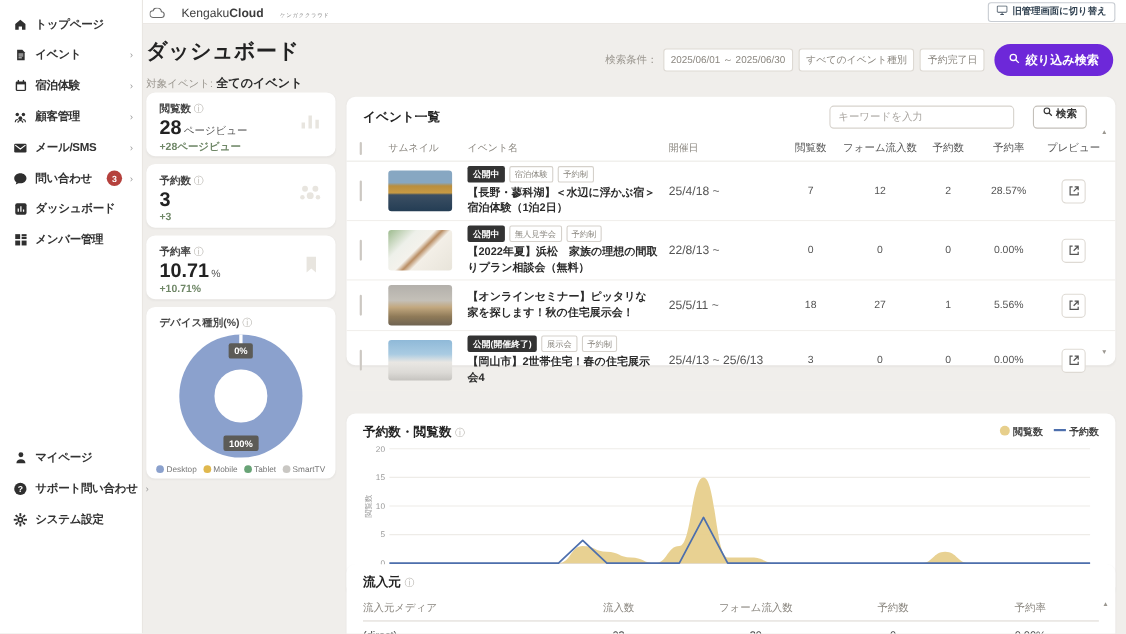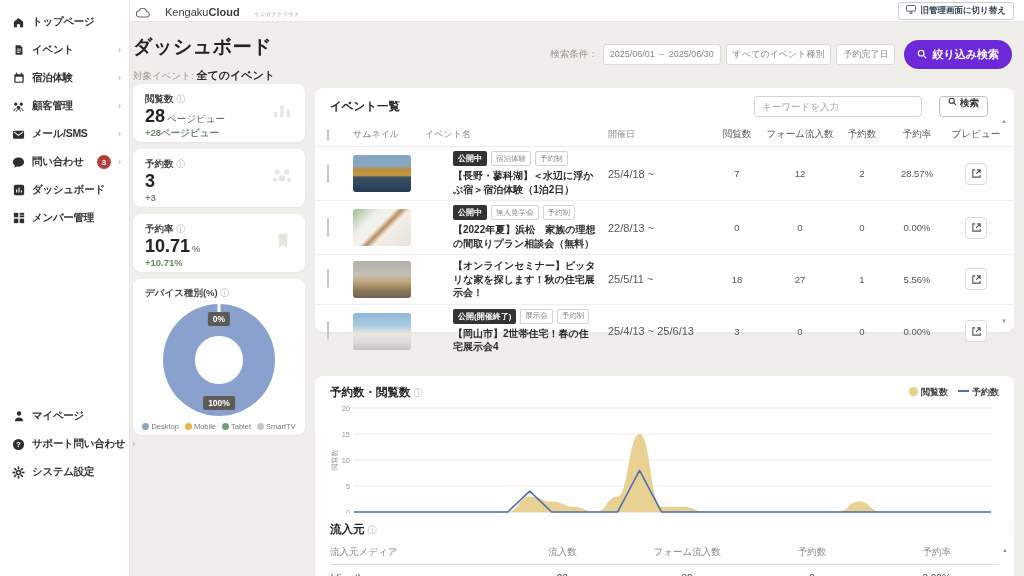--- a/index.html
+++ b/index.html
@@ -75,21 +75,21 @@
   .kw-btn { display:flex; gap:3px; height:21px; border:1px solid #c4c0ba; background:#fff; border-radius:4px; font-size:9.5px; font-weight:700; color:#333; padding:0 8px; cursor:pointer; }
   .ev-grid { display:grid; grid-template-columns:26px 72px 183px 104px 50px 76px 48px 62px 56px; align-items:center; padding:0 0 0 12px; }
   .ev-grid.hdr { height:24px; border-bottom:1px solid #eceae6; color:#8a867f; font-size:9px; }
   .ev-row { border-bottom:1px solid #f1efec; padding-top:4px; padding-bottom:4px; min-height:38px; }
   .cbx { width:13px; height:13px; border:1px solid #ccc8c2; border-radius:3px; background:#fff; cursor:pointer; }
   .thumb { width:58px; height:37px; border-radius:3px; }
   .thumb-1 { background:linear-gradient(180deg,#87a7c2 0%,#87a7c2 30%,#b98e3e 38%,#c89a43 55%,#3c4f63 60%,#243d54 100%); }
   .thumb-2 { background:linear-gradient(135deg,#9dbb8e 0%,#eef0ea 28%,#f4f2ec 45%,#b98d63 52%,#f3efe7 60%,#e8e4da 100%); }
   .thumb-3 { background:linear-gradient(180deg,#b3b0ab 0%,#c4c0b8 40%,#c0a77e 55%,#a8straight 0,#8f7a58 75%,#6e6352 100%); background:linear-gradient(180deg,#b3b0ab 0%,#c4c0b8 38%,#c2a87f 55%,#8f7a58 78%,#6e6352 100%); }
   .thumb-4 { background:linear-gradient(180deg,#8fb9d8 0%,#a9cbe2 35%,#e9e7e3 55%,#dcdad6 80%,#c5c3bf 100%); }
-  .ev-name-cell { padding-right:10px;margin-left:28px; }
+  .ev-name-cell { padding-right:10px; }
   .tag-row { display:flex; gap:4px; margin-bottom:3px; flex-wrap:wrap; }
   .status-badge { background:#333; color:#fff; font-size:8px; font-weight:700; padding:2px 5px; border-radius:2px; white-space:nowrap; }
   .tag { border:1px solid #d5d1cb; color:#8a867f; background:#fff; font-size:7.5px; padding:1.5px 4px; border-radius:2px; white-space:nowrap; }
   .ev-name { font-size:10px; font-weight:700; color:#2b2b2b; line-height:1.35; }
   .ev-date { font-size:11px; color:#555; }
   .num { font-size:9.5px; color:#555; text-align:center; }
   .prev-btn { width:22px; height:22px; border:1px solid #dedad4; border-radius:4px; background:#fff; display:flex; align-items:center; justify-content:center; color:#555; margin:0 auto; cursor:pointer; }
   .vscroll { position:absolute; right:5px; top:30px; bottom:8px; width:10px; display:flex; flex-direction:column; justify-content:space-between; align-items:center; }
   .vscroll span { color:#9a968f; font-size:6px; cursor:pointer; }
 

